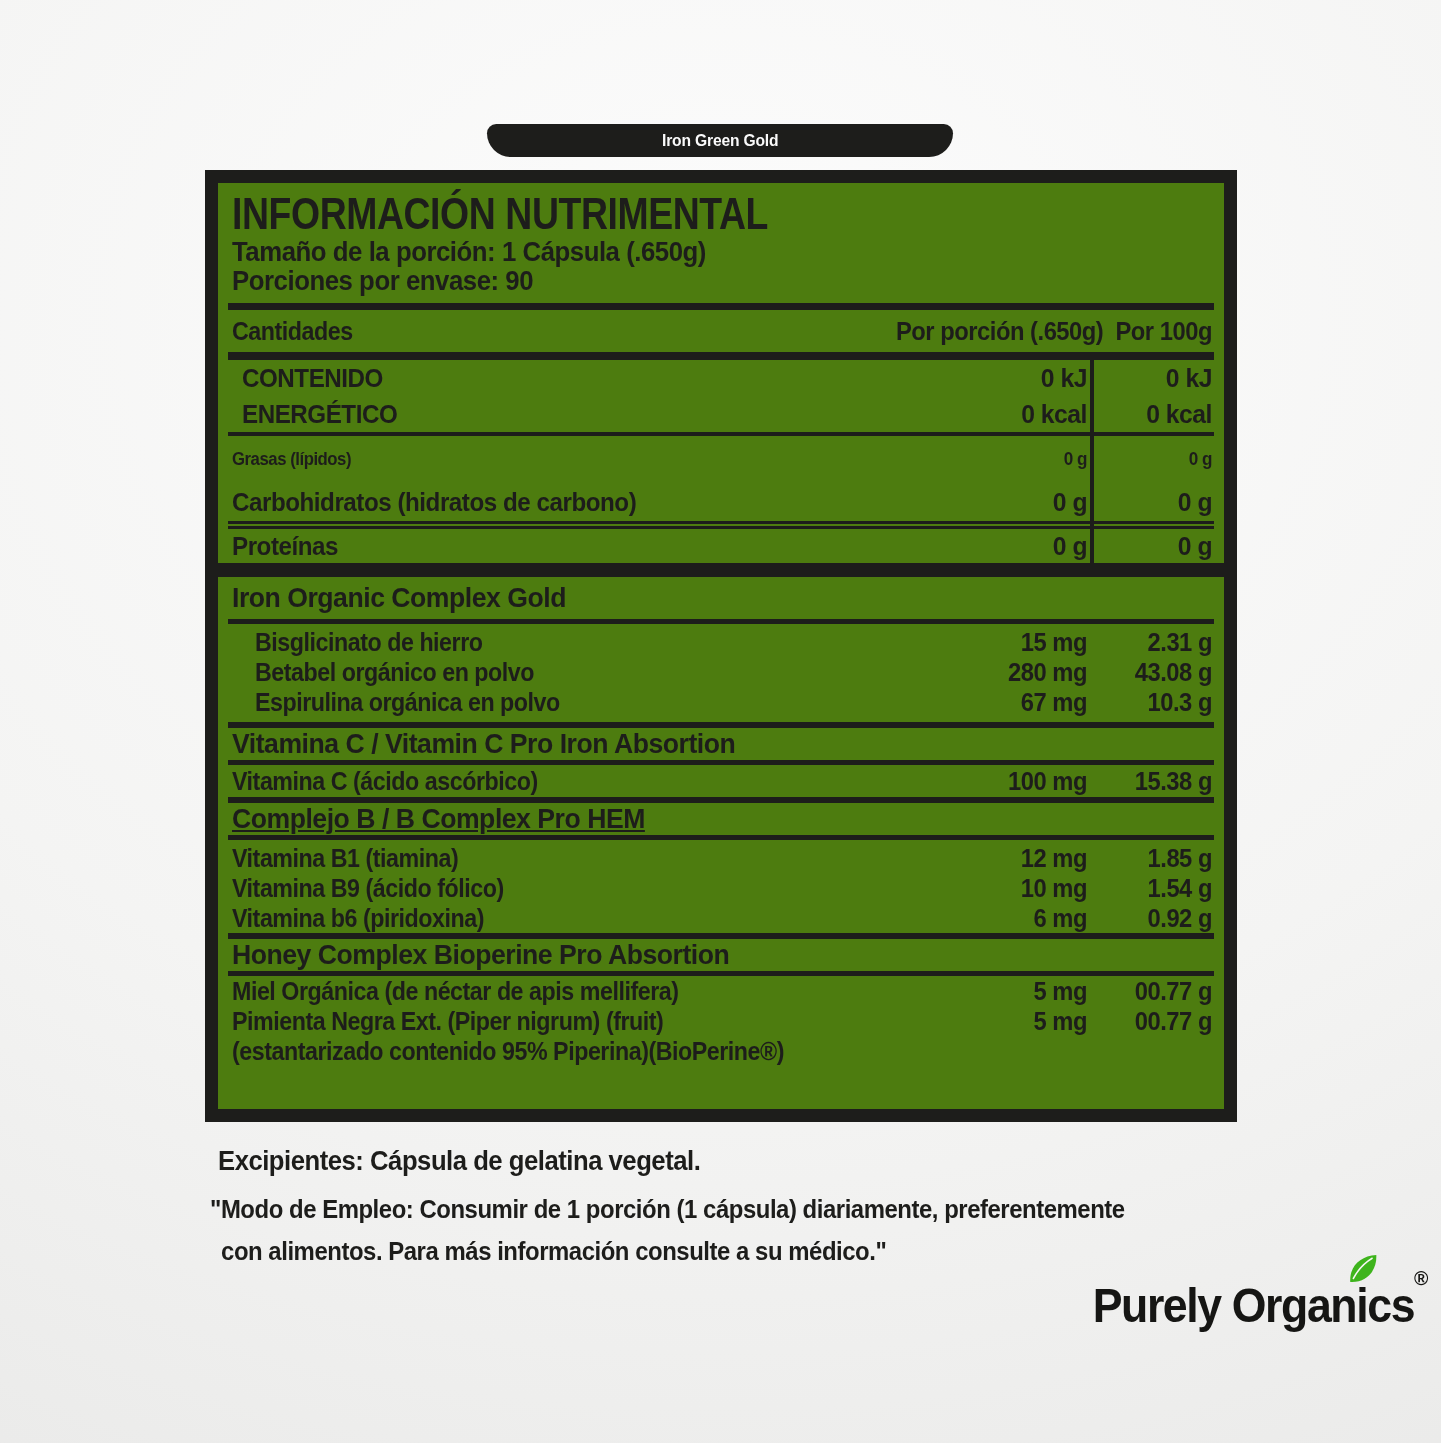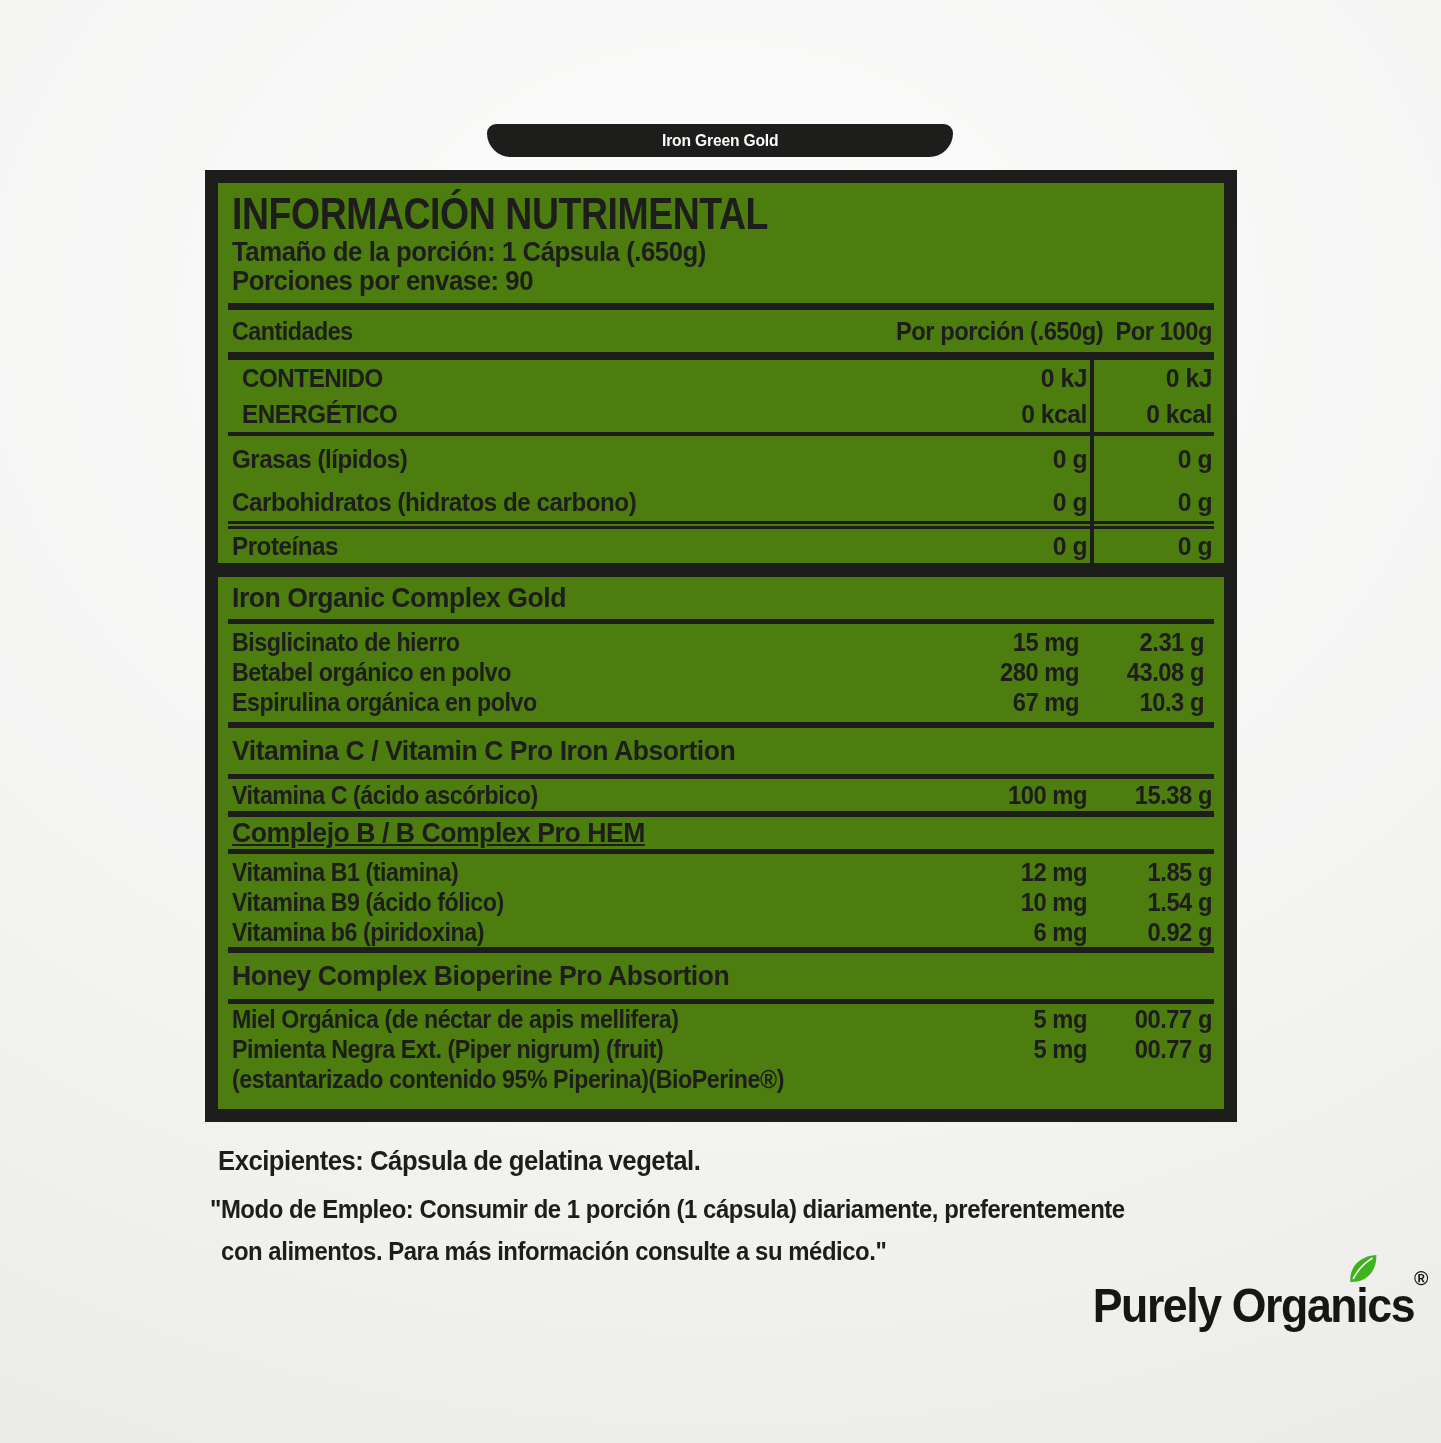--- a/index.html
+++ b/index.html
@@ -61,33 +61,33 @@
 
   .row-head { grid-template-columns:1fr auto 109px; height:42px; font-size:25px; }
   .row-head .hname, .row-head .hv {
     font-weight:bold; letter-spacing:-0.5px; white-space:nowrap;
   }
   .row-head .hv { text-align:right; transform:scaleX(0.95); transform-origin:right center; }
   .row-head .hname { transform:scaleX(0.93); transform-origin:left center; }
 
   .row-energy { height:36px; font-size:26px;padding-left:24px; }
   .row-energy .name { text-transform:none; }
-  .row-grasas { height:47px; font-size:26px; }
+  .row-grasas { height:47px; font-size:18px; }
   .row-carbo  { height:38px; font-size:26px; }
   .row-prot   { height:34px; font-size:26px; }
 
   .vline { position:absolute; left:872px; top:177px; width:4px; height:203px; background:#1d1d1b; }
 
   
   .sec-head { display:flex; align-items:center; padding-left:14px;
               font-size:28px; font-weight:bold; letter-spacing:-0.5px; }
-  .sh42 { height:42px; } .sh34 { height:46px; } .sh32 { height:32px;text-decoration:underline; }
+  .sh42 { height:42px; } .sh34 { height:32px; } .sh32 { height:32px;text-decoration:underline; }
   .sec-head span { transform:scaleX(0.95); transform-origin:left center; white-space:nowrap; }
 
-  .grp { padding:3px 8px 5px 0; }
+  .grp { padding:3px 0 5px 0;margin-left:23px; }
   .grp-tight { padding:3px 0 0 0; }
   .row-ing { height:30px; font-size:25px; }
   .row-vitc { height:32px; font-size:25px; }
   .note-line { height:30px; display:flex; align-items:center; padding-left:14px;
                font-size:25px; font-weight:bold; letter-spacing:-0.5px; }
   .note-line span { transform:scaleX(0.93); transform-origin:left center; white-space:nowrap; }
 
   
   .excipientes {
     position:absolute; left:218px; top:1146px; font-size:27px; font-weight:bold;

